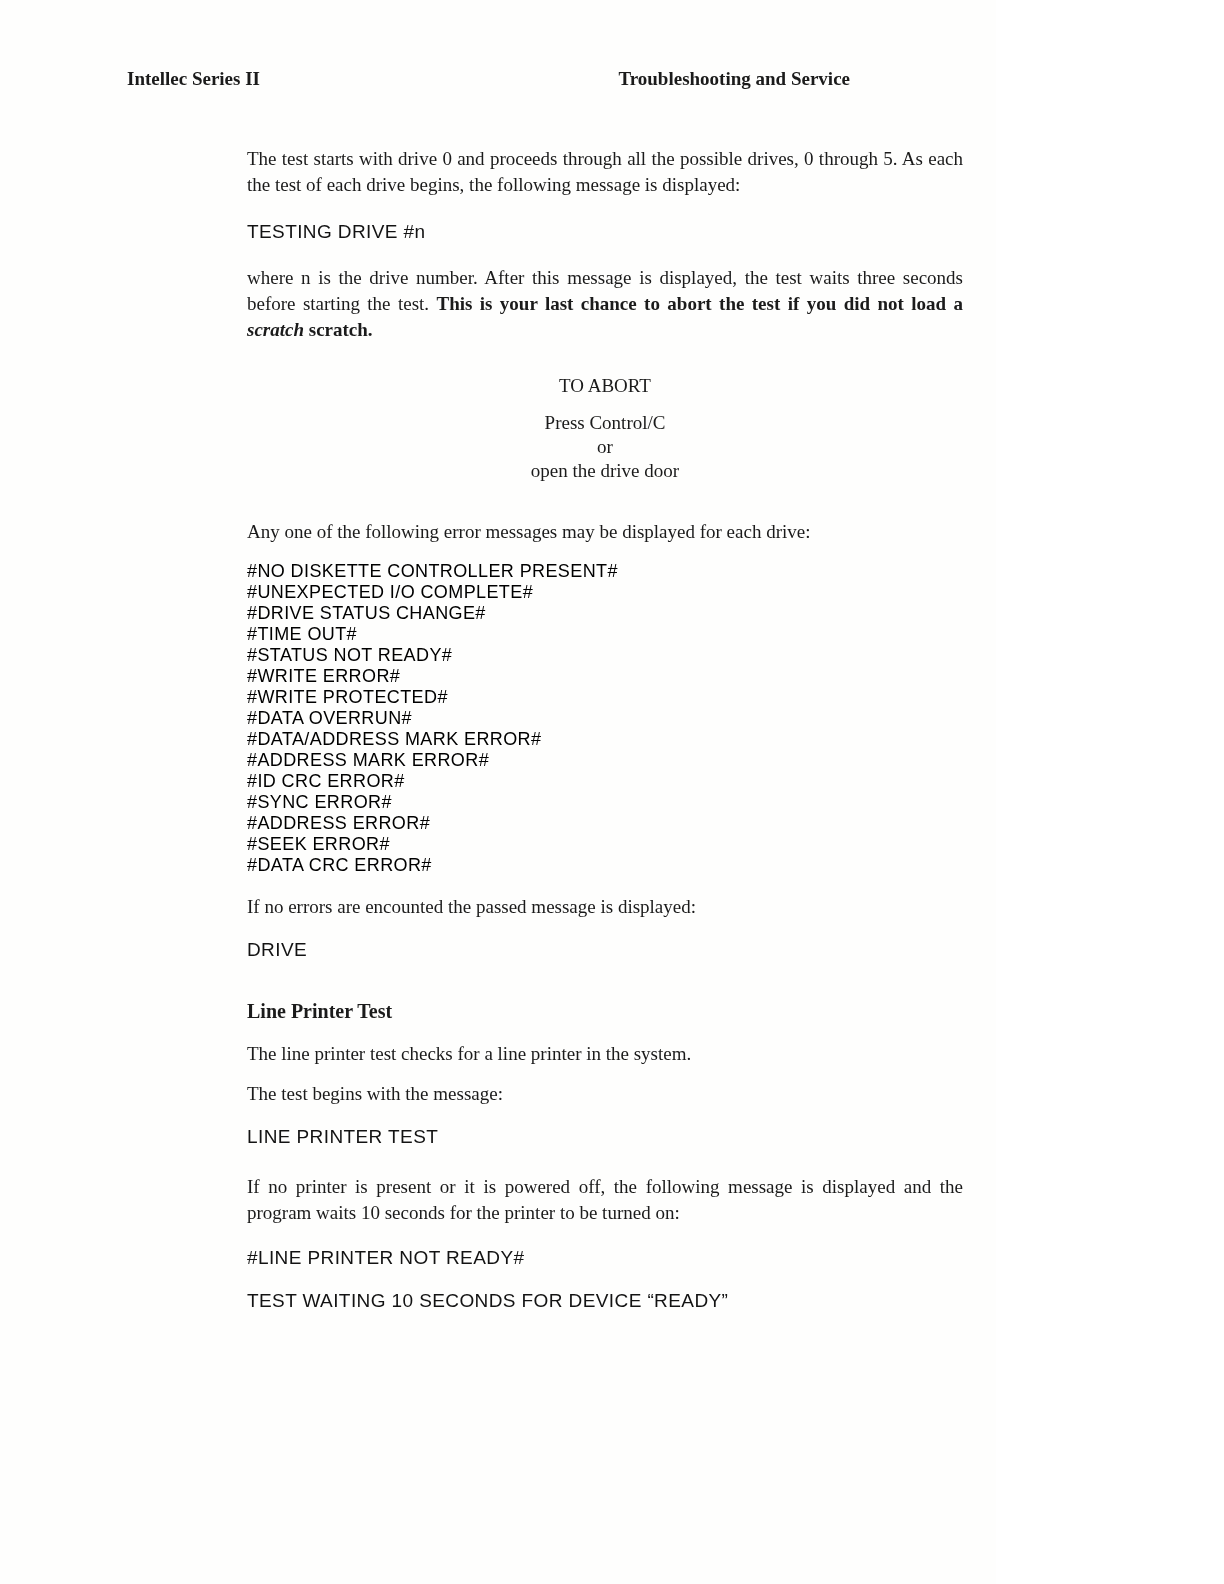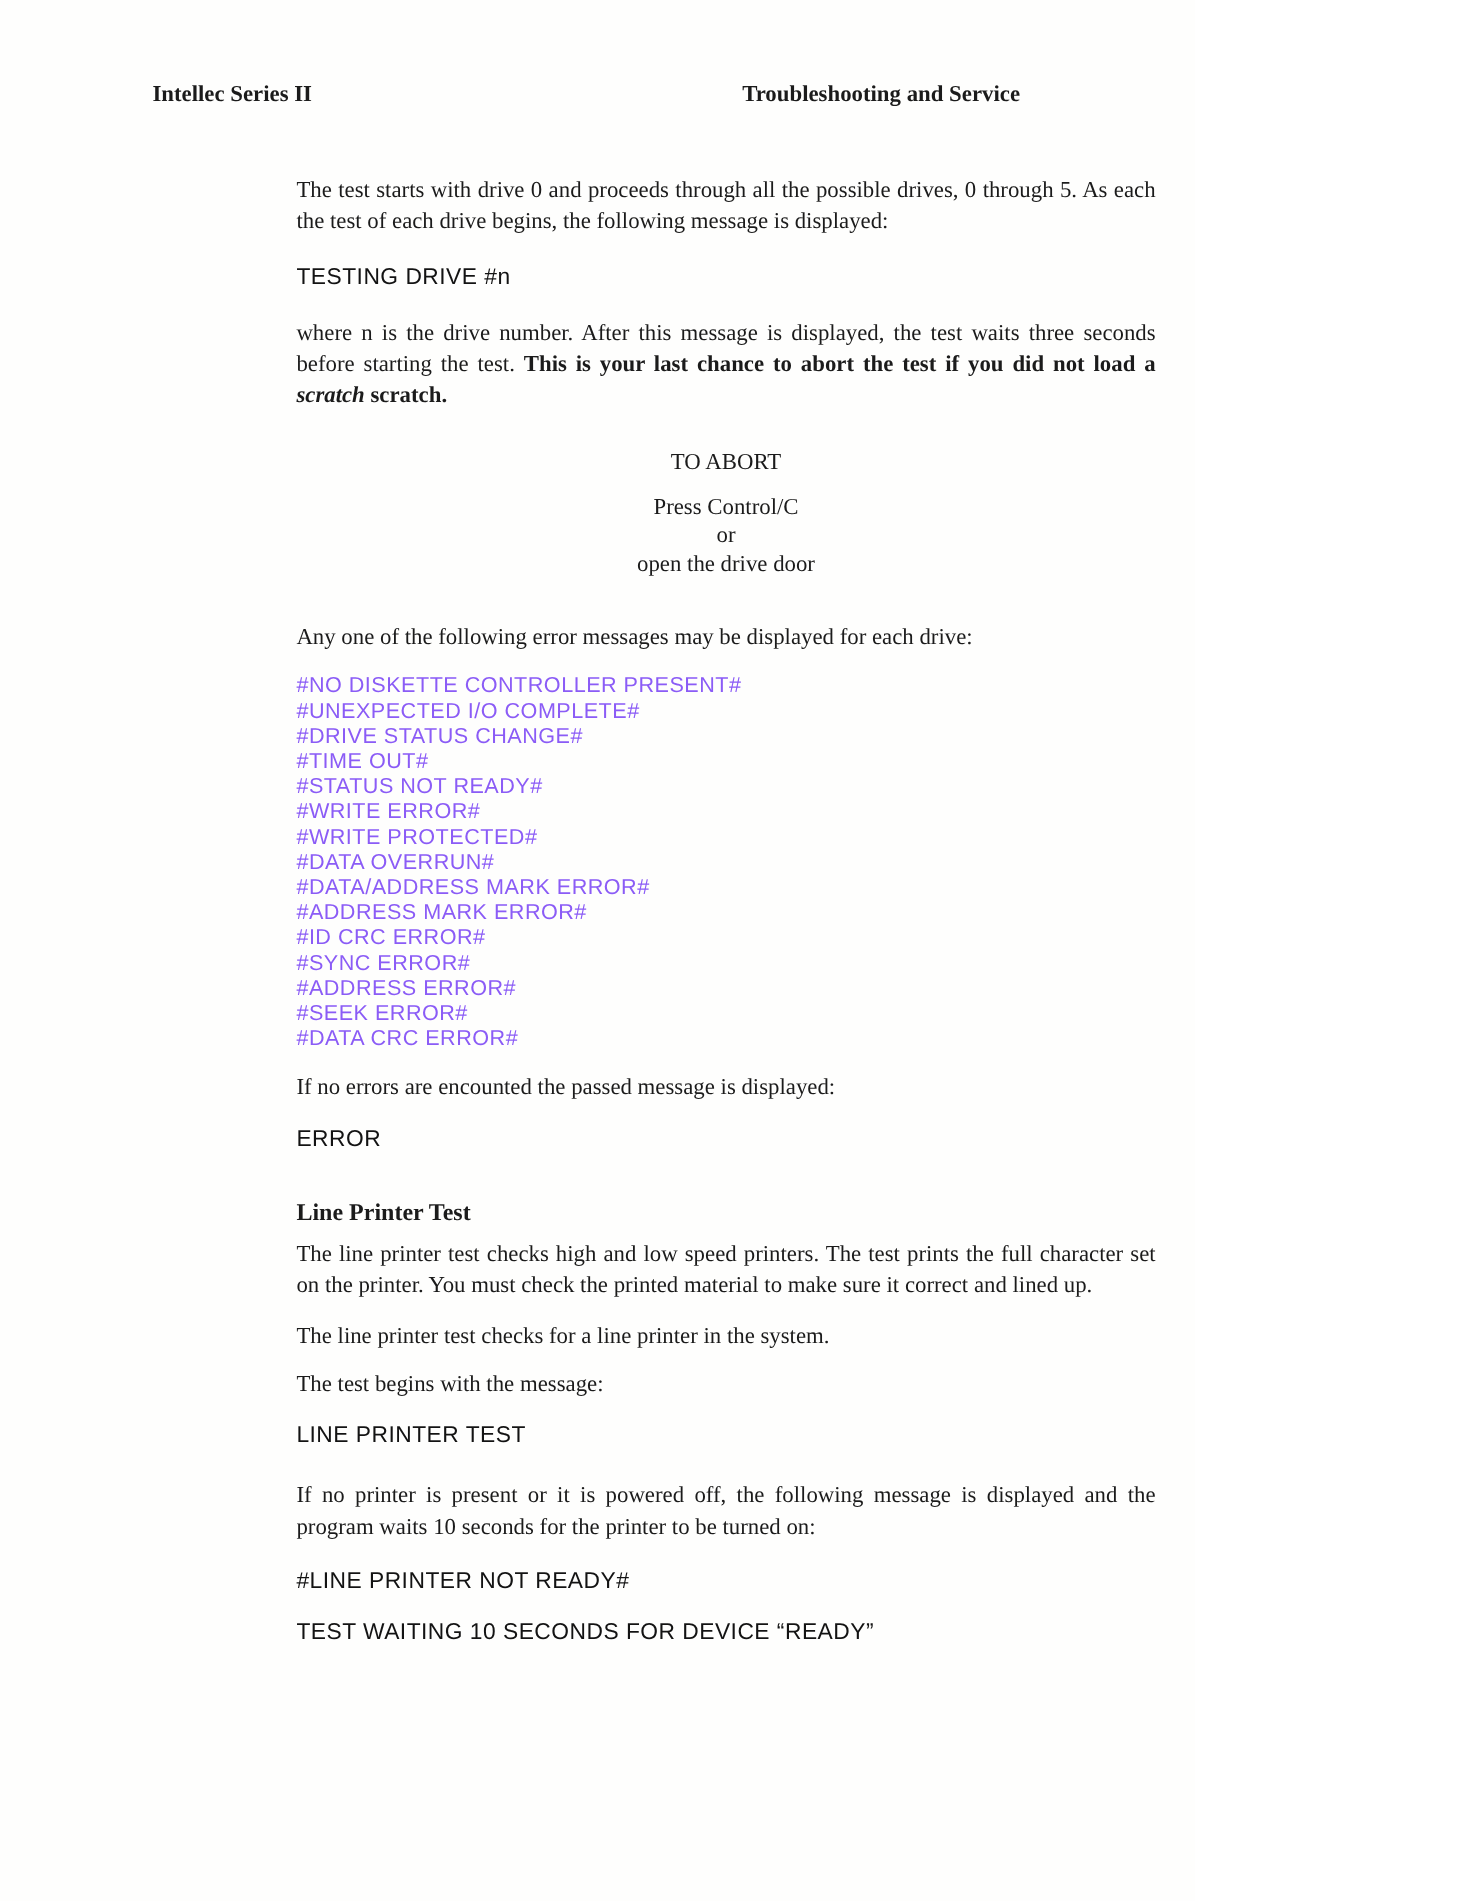--- a/index.html
+++ b/index.html
@@ -40,21 +40,21 @@
     font-size: 19px;
     line-height: 27px;
     letter-spacing: 0.4px;
     color: #131313;
   }
   .err-item {
     font-family: "Liberation Sans", sans-serif;
     font-size: 18px;
     line-height: 21px;
     letter-spacing: 0.4px;
-    color: #8b5cf6;
+    color: #000000;
   }
   .center-block { text-align: center; font-size: 19px; line-height: 24px; }
   .abort-title { text-align: center; font-size: 19px; line-height: 26px; }
   .section-heading { font-size: 20px; font-weight: bold; line-height: 28px; }
   .ital { font-style: italic; }
   .page-number {
     position: absolute;
     top: 1482px;
     left: 1043px;
     font-size: 18px;
@@ -126,25 +126,24 @@
       <div class="err-item">#ADDRESS MARK ERROR#</div>
       <div class="err-item">#ID CRC ERROR#</div>
       <div class="err-item">#SYNC ERROR#</div>
       <div class="err-item">#ADDRESS ERROR#</div>
       <div class="err-item">#SEEK ERROR#</div>
       <div class="err-item">#DATA CRC ERROR#</div>
     </div>
 
     <p class="para no-justify mt18">If no errors are encounted the passed message is displayed:</p>
 
-    <div class="computer mt16">ERROR</div>
+    <div class="computer mt16">DRIVE</div>
 
     <h2 class="section-heading mt34">Line Printer Test</h2>
 
-    <p class="para mt8">The line printer test checks high and low speed printers. The test prints the full character set on the printer. You must check the printed material to make sure it correct and lined up.</p>
 
     <p class="para no-justify mt16">The line printer test checks for a line printer in the system.</p>
 
     <p class="para no-justify mt14">The test begins with the message:</p>
 
     <div class="computer mt16">LINE PRINTER TEST</div>
 
     <p class="para mt24">If no printer is present or it is powered off, the following message is displayed and the program waits 10 seconds for the printer to be turned on:</p>
 
     <div class="computer mt18">#LINE PRINTER NOT READY#</div>

